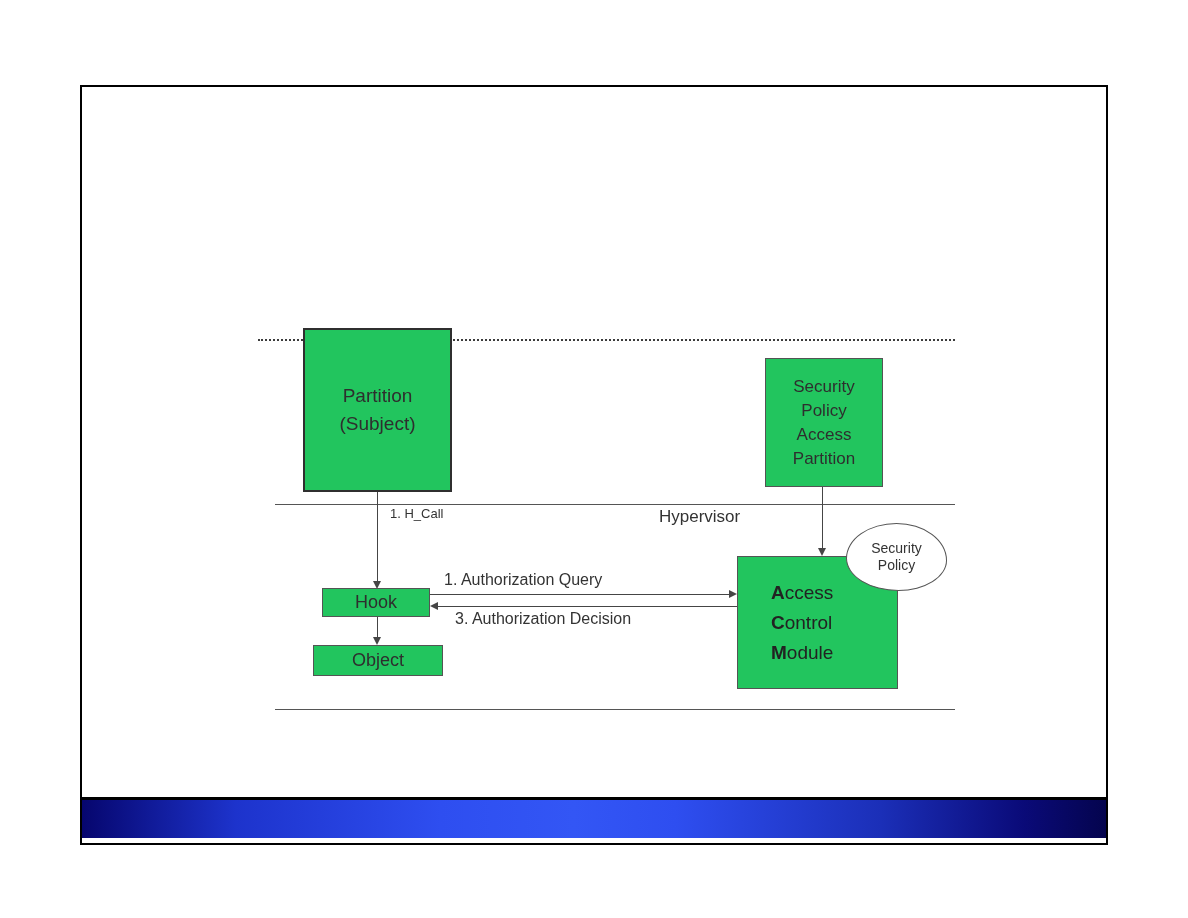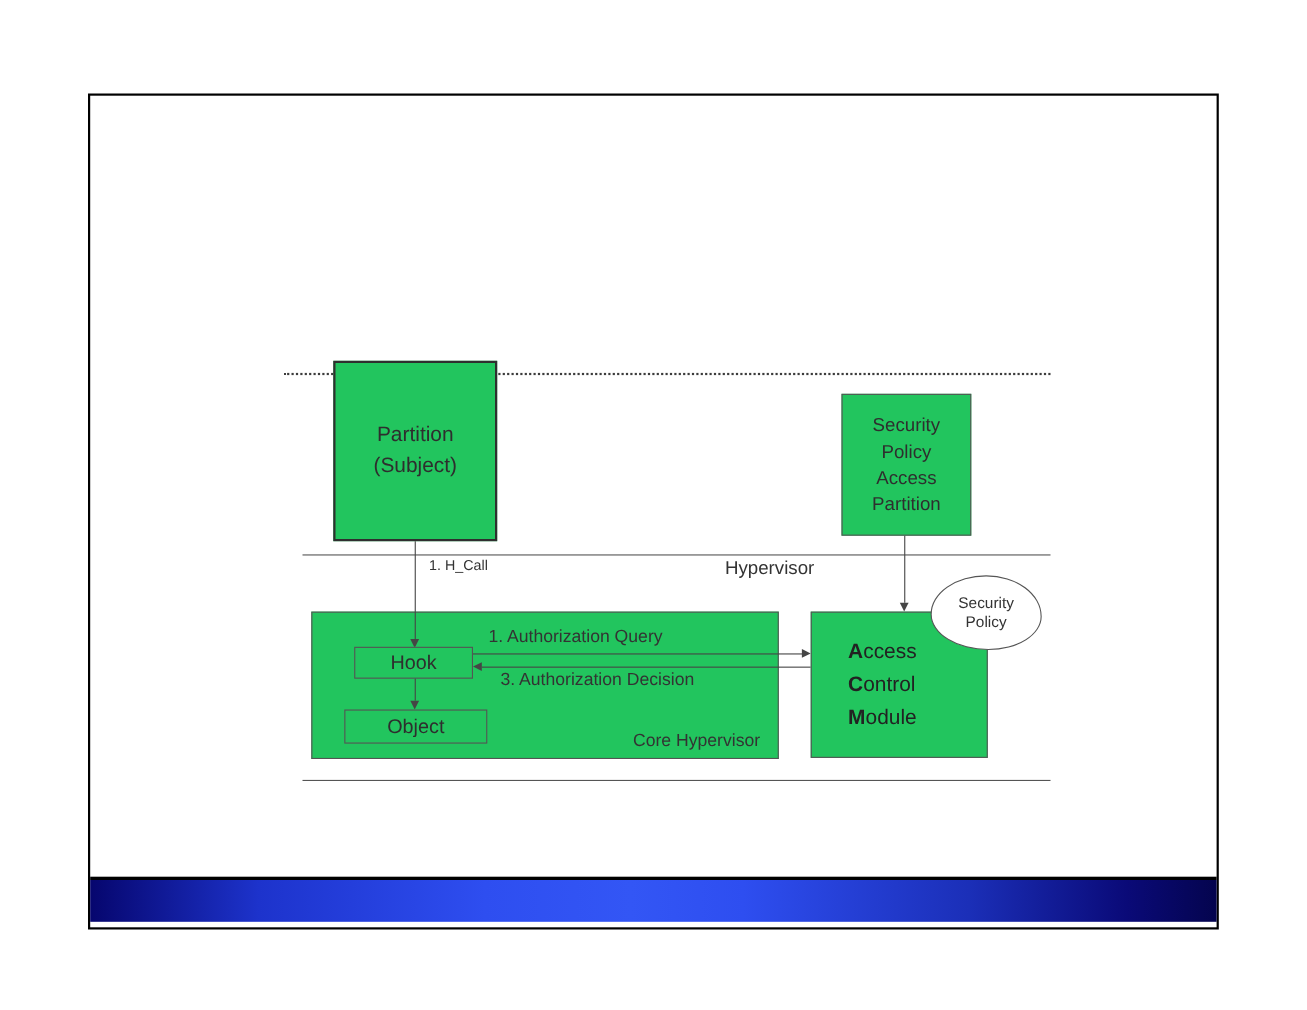--- a/index.html
+++ b/index.html
@@ -130,23 +130,20 @@
   <div class="hline hyp-line-bottom"></div>
   <div class="hyp-label txt">Hypervisor</div>
 
   <div class="vline hcall-line"></div>
   <div class="head head-down hcall-head"></div>
   <div class="hcall-label txt">1. H_Call</div>
 
   <div class="vline policy-line"></div>
   <div class="head head-down policy-head"></div>
 
-  <div class="box core-box">
-    <div class="core-label">Core Hypervisor</div>
-  </div>
 
   <div class="box hook-box">
     <div>Hook</div>
   </div>
 
   <div class="vline hookobj-line"></div>
   <div class="head head-down hookobj-head"></div>
 
   <div class="box object-box">
     <div>Object</div>

